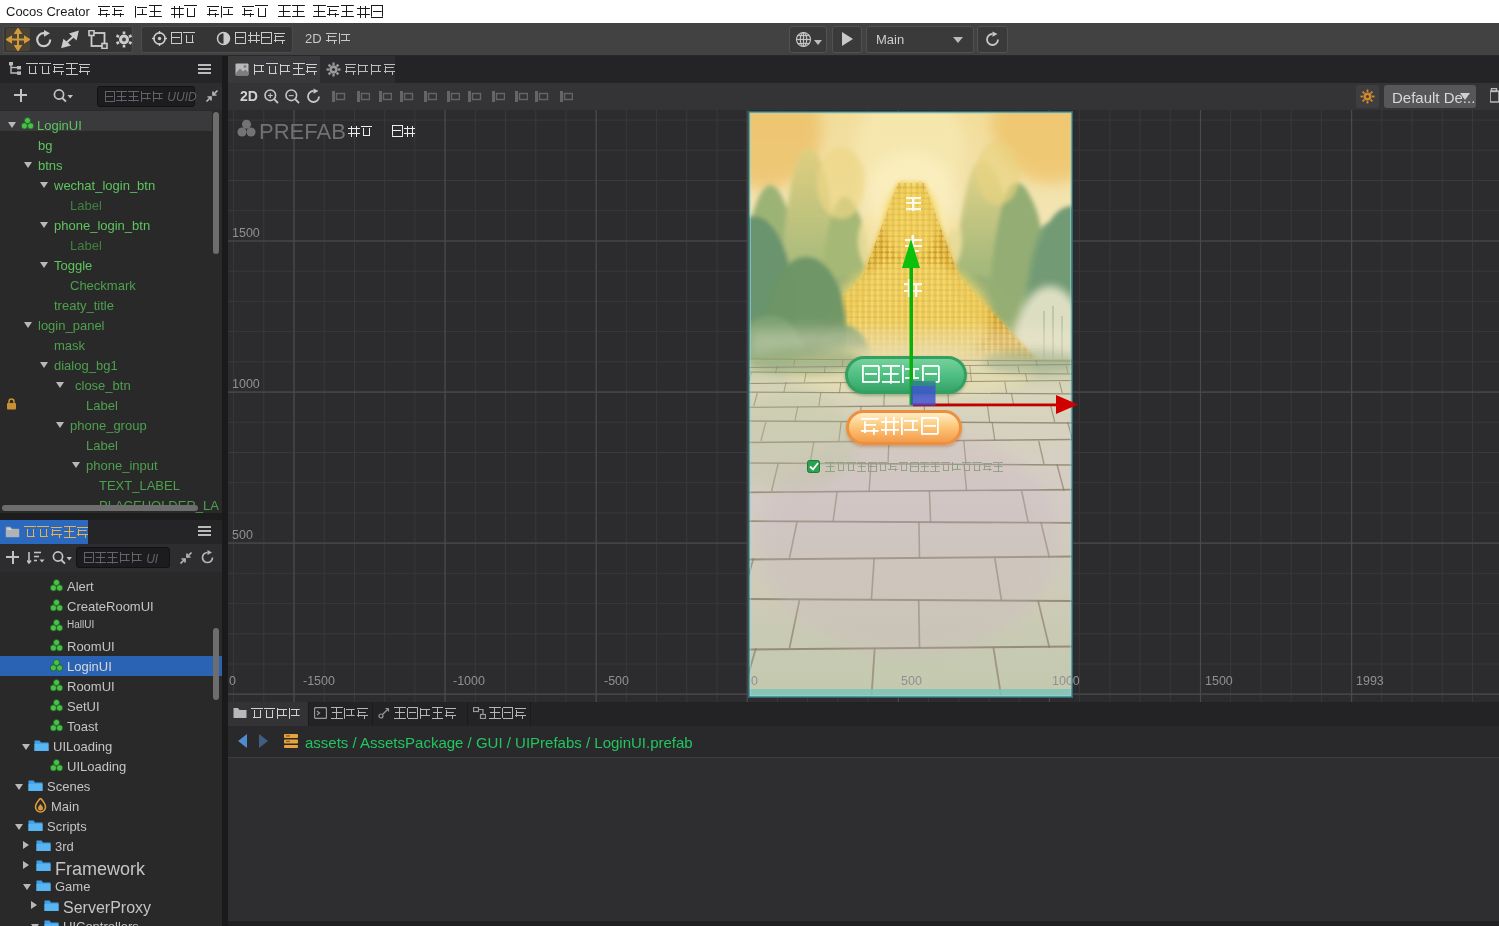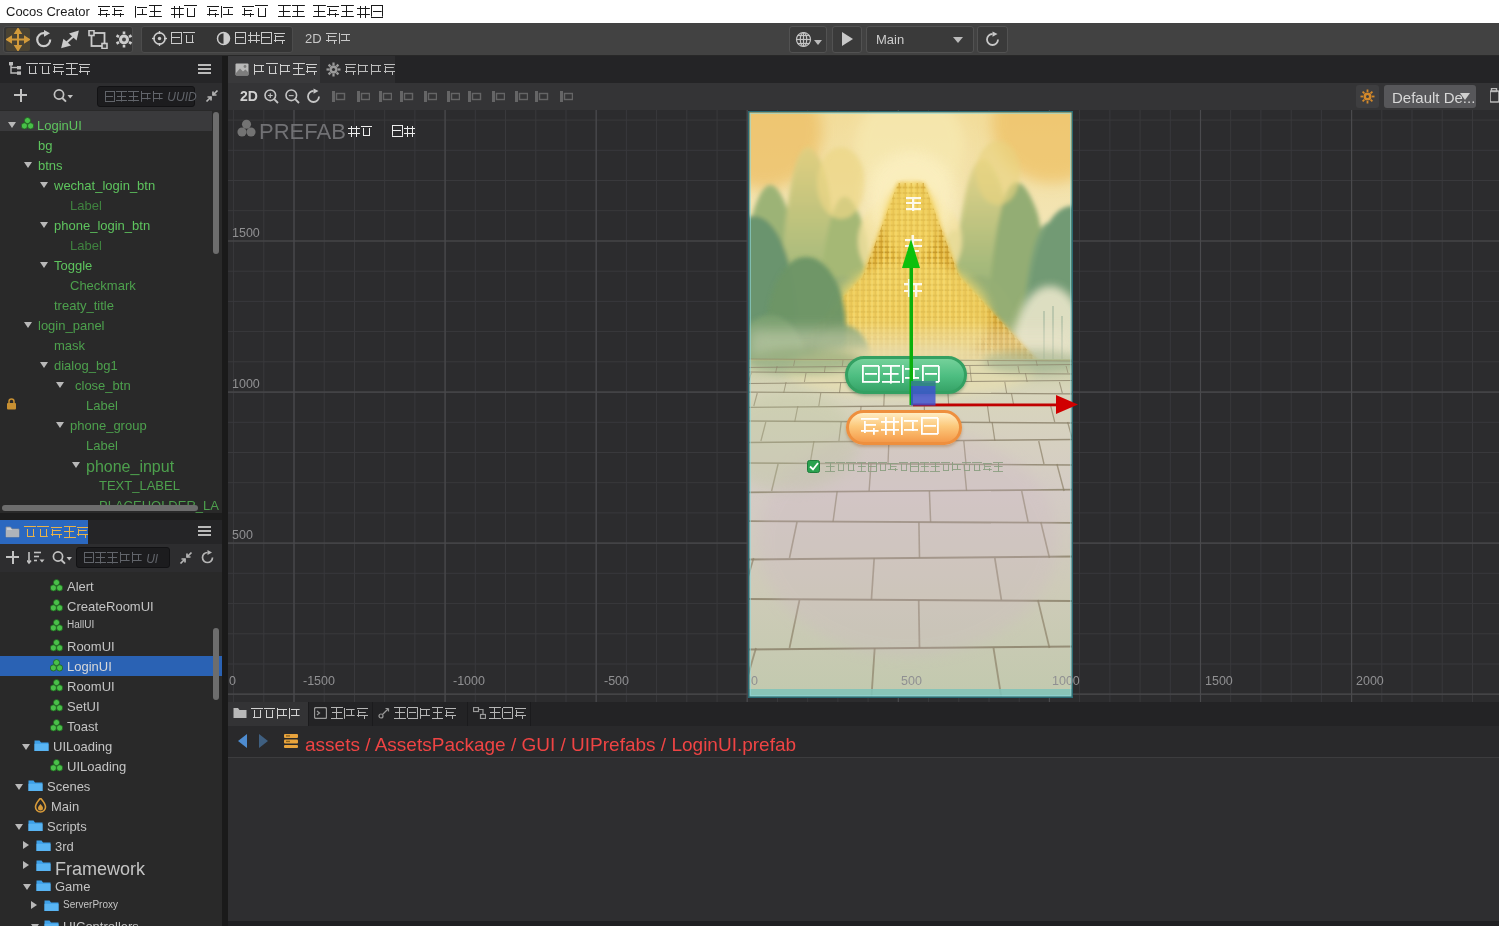--- a/index.html
+++ b/index.html
@@ -180,21 +180,21 @@
 <div class="row" style="left:75px;top:378px;font-size:13px;color:#4da04d;--c:#4da04d">close_btn</div>
 <svg class="abs" style="left:6px;top:398px" width="11" height="12" viewBox="0 0 11 12">
 <rect x="1" y="5" width="9" height="6.5" rx="1" fill="#c89032"></rect>
 <path d="M3 5 V3.4 a2.5 2.5 0 0 1 5 0 V5" fill="none" stroke="#c89032" stroke-width="1.5"></path>
   </svg>
 <div class="row" style="left:86px;top:398px;font-size:13px;color:#4da04d;--c:#4da04d">Label</div>
 <div class="abs" style="left:56px;top:422px;width:0;height:0;border-left:4.5px solid transparent;border-right:4.5px solid transparent;border-top:6px solid #b8b8b8"></div>
 <div class="row" style="left:70px;top:418px;font-size:13px;color:#4da04d;--c:#4da04d">phone_group</div>
 <div class="row" style="left:86px;top:438px;font-size:13px;color:#4da04d;--c:#4da04d">Label</div>
 <div class="abs" style="left:72px;top:462px;width:0;height:0;border-left:4.5px solid transparent;border-right:4.5px solid transparent;border-top:6px solid #b8b8b8"></div>
-<div class="row" style="left:86px;top:458px;font-size:16px;color:#4da04d;--c:#4da04d">phone_input</div>
+<div class="row" style="left:86px;top:458px;font-size:13px;color:#4da04d;--c:#4da04d">phone_input</div>
 <div class="row" style="left:99px;top:478px;font-size:13px;color:#4da04d;--c:#4da04d">TEXT_LABEL</div>
 <div class="row" style="left:99px;top:498px;font-size:13px;color:#4da04d;--c:#4da04d">PLACEHOLDER_LA</div>
 <div class="abs" style="left:213px;top:112px;width:6px;height:142px;background:#6d6d6d;border-radius:3px"></div>
 <div class="abs" style="left:2px;top:505px;width:196px;height:6px;background:#6d6d6d;border-radius:3px"></div>
 <div class="abs" style="left:0;top:513px;width:222px;height:7px;background:#1d1d1d"></div>
 <div class="abs" style="left:0;top:520px;width:222px;height:24px;background:#252527"></div>
 <div class="abs" style="left:0;top:520px;width:88px;height:24px;background:#2b68c0"></div>
 <svg class="abs" style="left:5px;top:524px" width="15" height="15" viewBox="0 0 15 15">
 <path d="M1 3 h4.5 l1.5 2 h7 v8 h-13 Z" fill="#c9cdd4" stroke="#8a8f96" stroke-width="0.8"></path>
 <path d="M1 6 h13 v7 h-13 Z" fill="#aeb3ba"></path>
@@ -329,21 +329,21 @@
 <svg class="abs" style="left:36px;top:879px" width="15" height="13" viewBox="0 0 15 13">
 <path d="M0.5 1.5 h5 l1.5 2 h7.5 v8.5 h-14 Z" fill="#3da0e8"></path>
 <path d="M0.5 4.8 h14 v7.2 h-14 Z" fill="#59b4f2"></path>
   </svg>
 <div class="row" style="left:55px;top:879px;font-size:13px;color:#c4c4c4">Game</div>
 <div class="abs" style="left:31px;top:901px;width:0;height:0;border-top:4.5px solid transparent;border-bottom:4.5px solid transparent;border-left:6px solid #b8b8b8"></div>
 <svg class="abs" style="left:44px;top:899px" width="15" height="13" viewBox="0 0 15 13">
 <path d="M0.5 1.5 h5 l1.5 2 h7.5 v8.5 h-14 Z" fill="#3da0e8"></path>
 <path d="M0.5 4.8 h14 v7.2 h-14 Z" fill="#59b4f2"></path>
   </svg>
-<div class="row" style="left:63px;top:899px;font-size:10px;color:#c4c4c4">ServerProxy</div>
+<div class="row" style="left:63px;top:899px;font-size:16px;color:#c4c4c4">ServerProxy</div>
 <div class="abs" style="left:31px;top:924px;width:0;height:0;border-left:4.5px solid transparent;border-right:4.5px solid transparent;border-top:6px solid #b8b8b8"></div>
 <svg class="abs" style="left:44px;top:919px" width="15" height="13" viewBox="0 0 15 13">
 <path d="M0.5 1.5 h5 l1.5 2 h7.5 v8.5 h-14 Z" fill="#3da0e8"></path>
 <path d="M0.5 4.8 h14 v7.2 h-14 Z" fill="#59b4f2"></path>
   </svg>
 <div class="row" style="left:63px;top:919px;font-size:13px;color:#c4c4c4">UIControllers</div>
 <div class="abs" style="left:213px;top:628px;width:6px;height:72px;background:#6d6d6d;border-radius:3px"></div>
 <div class="abs" style="left:222px;top:56px;width:6px;height:870px;background:#1a1a1a"></div>
 <div class="abs" style="left:228px;top:56px;width:1271px;height:27px;background:#242426"></div>
 <div class="abs" style="left:228px;top:56px;width:92px;height:27px;background:#39393b"></div>
@@ -764,21 +764,21 @@
 <div class="row" style="left:232px;top:377px;font-size:12.5px;color:#909092">1000</div>
 <div class="row" style="left:232px;top:528px;font-size:12.5px;color:#909092">500</div>
 <div class="row" style="left:229px;top:674px;font-size:12.5px;color:#909092">0</div>
 <div class="row" style="left:303px;top:674px;font-size:12.5px;color:#909092">-1500</div>
 <div class="row" style="left:453px;top:674px;font-size:12.5px;color:#909092">-1000</div>
 <div class="row" style="left:604px;top:674px;font-size:12.5px;color:#909092">-500</div>
 <div class="row" style="left:751px;top:674px;font-size:12.5px;color:#909092">0</div>
 <div class="row" style="left:901px;top:674px;font-size:12.5px;color:#909092">500</div>
 <div class="row" style="left:1052px;top:674px;font-size:12.5px;color:#909092">1000</div>
 <div class="row" style="left:1205px;top:674px;font-size:12.5px;color:#909092">1500</div>
-<div class="row" style="left:1356px;top:674px;font-size:12.5px;color:#909092">2000</div>
+<div class="row" style="left:1356px;top:674px;font-size:12.5px;color:#909092">1993</div>
 <div class="abs" style="left:228px;top:702px;width:1271px;height:24px;background:#232325"></div>
 <div class="abs" style="left:228px;top:702px;width:80px;height:24px;background:#333335"></div>
 <svg class="abs" style="left:233px;top:707px" width="14" height="12" viewBox="0 0 14 12">
 <path d="M0.5 1 h4.5 l1.5 2 h7 v8 h-13 Z" fill="#b9b9b9"></path>
   </svg>
 <div class="row" style="left:251px;top:707px;font-size:12.5px;color:#d2d2d2;--c:#d2d2d2"><b class="cj p3"></b><b class="cj p3"></b><b class="cj p2"></b><b class="cj p2"></b></div>
 <div class="abs" style="left:308px;top:702px;width:1px;height:24px;background:#1b1b1d"></div>
 <svg class="abs" style="left:314px;top:707px" width="13" height="12" viewBox="0 0 13 12">
 <rect x="0.5" y="0.5" width="12" height="11" rx="1.5" fill="none" stroke="#9a9a9a" stroke-width="1.3"></rect>
 <path d="M3 4 L5.5 6 L3 8" fill="none" stroke="#9a9a9a" stroke-width="1.2"></path>
@@ -805,14 +805,14 @@
 <g fill="#e8a33c">
       <rect x="1" y="1" width="14" height="4" rx="1"></rect>
       <rect x="1" y="6.5" width="14" height="4" rx="1"></rect>
       <rect x="1" y="12" width="14" height="3" rx="1"></rect>
     </g>
 <g fill="#8a6420">
       <rect x="3" y="2.2" width="4" height="1.4"></rect>
       <rect x="3" y="7.7" width="4" height="1.4"></rect>
     </g>
   </svg>
-<div class="row" style="left:305px;top:734px;font-size:19px;color:#ef4444">assets / AssetsPackage / GUI / UIPrefabs / LoginUI.prefab</div>
+<div class="row" style="left:305px;top:734px;font-size:15px;color:#22c55e">assets / AssetsPackage / GUI / UIPrefabs / LoginUI.prefab</div>
 <div class="abs" style="left:228px;top:757px;width:1271px;height:169px;background:#2e2e30;border-top:1px solid #3c3c3e"></div>
 <div class="abs" style="left:228px;top:921px;width:1271px;height:5px;background:#202022"></div>
 </body></html>

